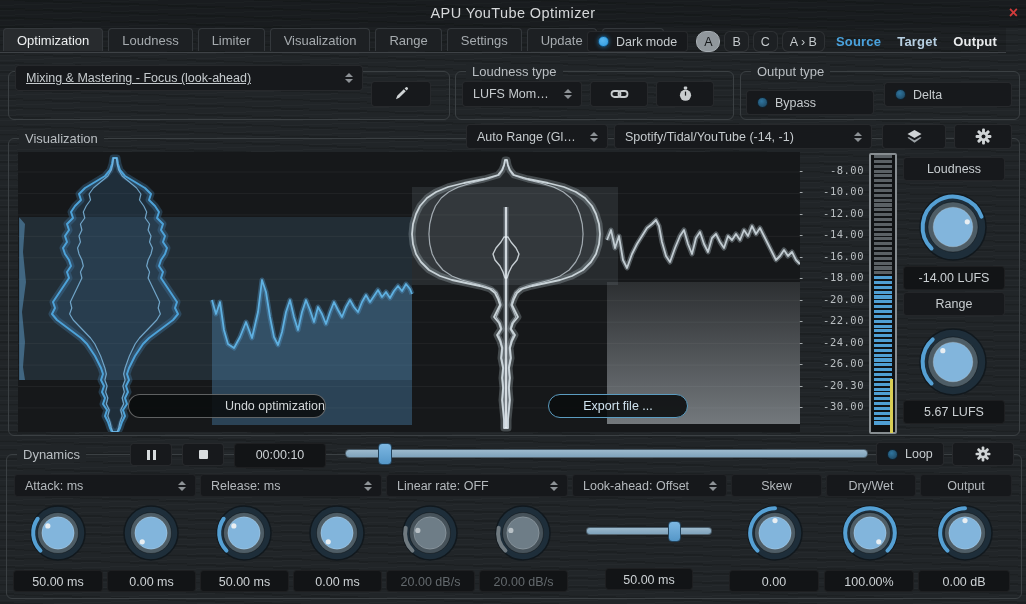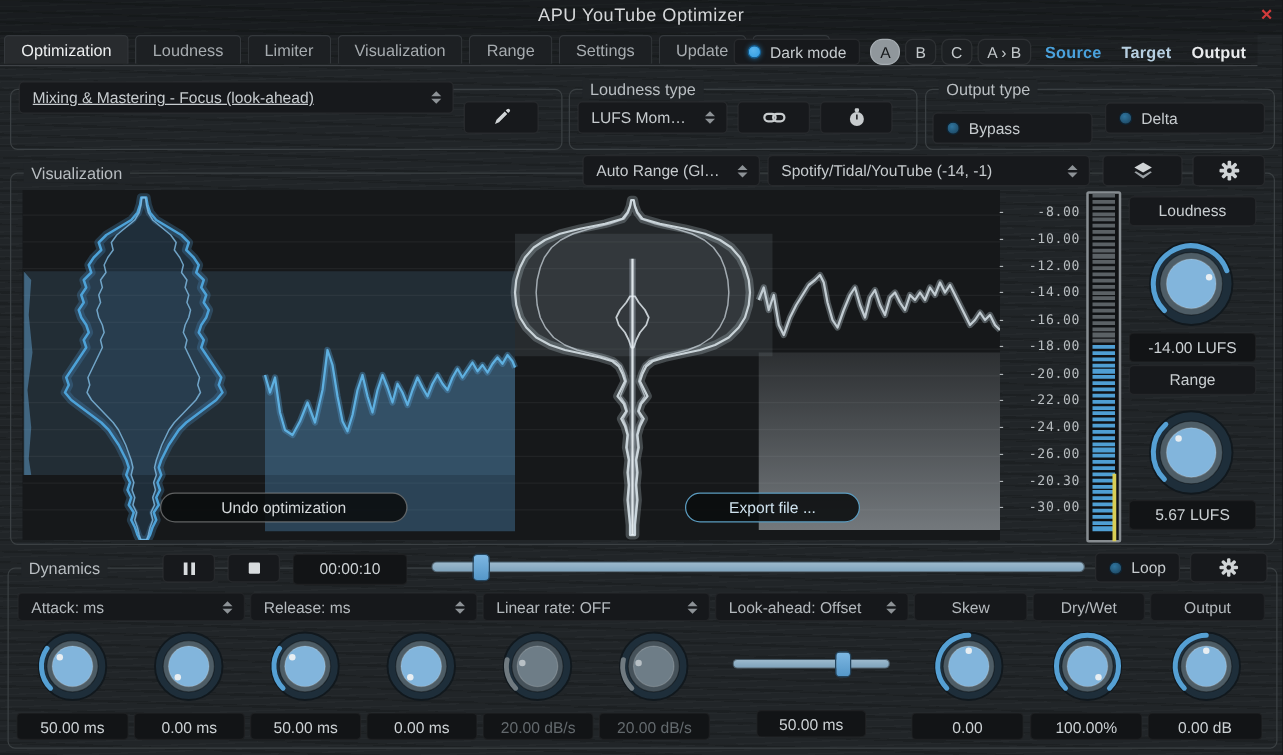--- a/index.html
+++ b/index.html
@@ -233,21 +233,21 @@
         <polygon points="194,148 198,162 202,150 206,178 210,192 216,196 222,185 228,170 234,186 240,160 244,128 248,140 252,165 256,185 260,193 264,180 268,160 272,148 276,165 280,178 284,160 288,148 292,158 296,170 300,155 304,162 308,172 312,160 316,150 320,158 324,165 328,155 332,148 336,155 340,160 344,150 348,143 352,150 356,144 360,138 364,145 368,140 372,146 376,139 380,134 384,139 388,132 392,137 394,142 394,273 194,273" fill="rgba(80,140,185,0.38)"></polygon>
         <polyline points="194,148 198,162 202,150 206,178 210,192 216,196 222,185 228,170 234,186 240,160 244,128 248,140 252,165 256,185 260,193 264,180 268,160 272,148 276,165 280,178 284,160 288,148 292,158 296,170 300,155 304,162 308,172 312,160 316,150 320,158 324,165 328,155 332,148 336,155 340,160 344,150 348,143 352,150 356,144 360,138 364,145 368,140 372,146 376,139 380,134 384,139 388,132 392,137 394,142" fill="none" stroke="rgba(80,150,200,0.4)" stroke-width="5" stroke-linejoin="round"></polyline>
         <polyline points="194,148 198,162 202,150 206,178 210,192 216,196 222,185 228,170 234,186 240,160 244,128 248,140 252,165 256,185 260,193 264,180 268,160 272,148 276,165 280,178 284,160 288,148 292,158 296,170 300,155 304,162 308,172 312,160 316,150 320,158 324,165 328,155 332,148 336,155 340,160 344,150 348,143 352,150 356,144 360,138 364,145 368,140 372,146 376,139 380,134 384,139 388,132 392,137 394,142" fill="none" stroke="#5fb0e0" stroke-width="1.8" stroke-linejoin="round"></polyline>
         <polygon points="489,8 490,13 492,18 496,23 510,27 530,31 546,35 558,40 567,46 574,54 578,62 581,72 582,82 581,92 578,102 573,110 565,118 554,124 542,128 528,131 514,134 504,137 499,141 496,147 494,153 497,159 500,165 495,171 493,177 497,183 494,189 492,196 493,206 491,216 492,226 491,236 492,248 491,258 490,268 490,276 486,276 486,268 485,258 484,248 485,236 484,226 485,216 483,206 484,196 482,189 479,183 483,177 481,171 476,165 479,159 482,153 480,147 477,141 472,137 462,134 448,131 434,128 422,124 411,118 403,110 398,102 395,92 394,82 395,72 398,62 402,54 409,46 418,40 430,35 446,31 466,27 480,23 484,18 486,13 487,8" fill="none" stroke="rgba(190,205,212,0.28)" stroke-width="7" stroke-linejoin="round"></polygon>
         <polygon points="489,8 490,13 492,18 496,23 510,27 530,31 546,35 558,40 567,46 574,54 578,62 581,72 582,82 581,92 578,102 573,110 565,118 554,124 542,128 528,131 514,134 504,137 499,141 496,147 494,153 497,159 500,165 495,171 493,177 497,183 494,189 492,196 493,206 491,216 492,226 491,236 492,248 491,258 490,268 490,276 486,276 486,268 485,258 484,248 485,236 484,226 485,216 483,206 484,196 482,189 479,183 483,177 481,171 476,165 479,159 482,153 480,147 477,141 472,137 462,134 448,131 434,128 422,124 411,118 403,110 398,102 395,92 394,82 395,72 398,62 402,54 409,46 418,40 430,35 446,31 466,27 480,23 484,18 486,13 487,8" fill="rgba(160,180,190,0.10)" stroke="#c9d3d8" stroke-width="1.8" stroke-linejoin="round"></polygon>
         <polygon points="488.82,8 489.64,13 491.28,18 494.56,23 506.04,27 522.44,31 535.56,35 545.4,40 552.78,46 558.52,54 561.8,62 564.26,72 565.08,82 564.26,92 561.8,102 557.7,110 551.14,118 542.12,124 532.28,128 520.8,131 509.32,134 501.12,137 497.02,141 494.56,147 492.92,153 495.38,159 497.84,165 493.74,171 492.1,177 495.38,183 492.92,189 491.28,196 492.1,206 490.46,216 491.28,226 490.46,236 491.28,248 490.46,258 489.64,268 489.64,276 486.36,276 486.36,268 485.54,258 484.72,248 485.54,236 484.72,226 485.54,216 483.9,206 484.72,196 483.08,189 480.62,183 483.9,177 482.26,171 478.16,165 480.62,159 483.08,153 481.44,147 478.98,141 474.88,137 466.68,134 455.2,131 443.72,128 433.88,124 424.86,118 418.3,110 414.2,102 411.74,92 410.92,82 411.74,72 414.2,62 417.48,54 423.22,46 430.6,40 440.44,35 453.56,31 469.96,27 481.44,23 484.72,18 486.36,13 487.18,8" fill="none" stroke="rgba(210,220,226,0.7)" stroke-width="1.2" stroke-linejoin="round"></polygon>
         <polygon points="490,85 493,90 498,96 501,102 499,108 494,114 491,120 489,126 487,126 485,120 482,114 477,108 475,102 478,96 483,90 486,85" fill="none" stroke="rgba(214,222,226,0.9)" stroke-width="1.4" stroke-linejoin="round"></polygon>
         <line x1="488" y1="55" x2="488" y2="276" stroke="rgba(200,215,225,0.35)" stroke-width="5"></line>
         <line x1="488" y1="55" x2="488" y2="276" stroke="rgba(235,242,246,0.9)" stroke-width="1.8"></line>
       </svg></div>
-  <div class="abs plot-btn" style="left:128px;top:394px;width:198px;border:1px solid rgba(255,255,255,0.35);">Undo optimization</div>
+  <div class="abs plot-btn" style="left:128px;top:394px;width:198px;border:1px solid rgba(255,255,255,0.35);text-align:right;">Undo optimization</div>
   <div class="abs plot-btn" style="left:548px;top:394px;width:140px;border:1px solid #5b9cc0;color:#cfe2ee;">Export file ...</div>
 
   <div id="scale">
       <div class="scale-row" style="top: 164px;">
         <span>-</span>
         <span>-8.00</span>
       </div>
       <div class="scale-row" style="top: 185.45px;">
         <span>-</span>
         <span>-10.00</span>

